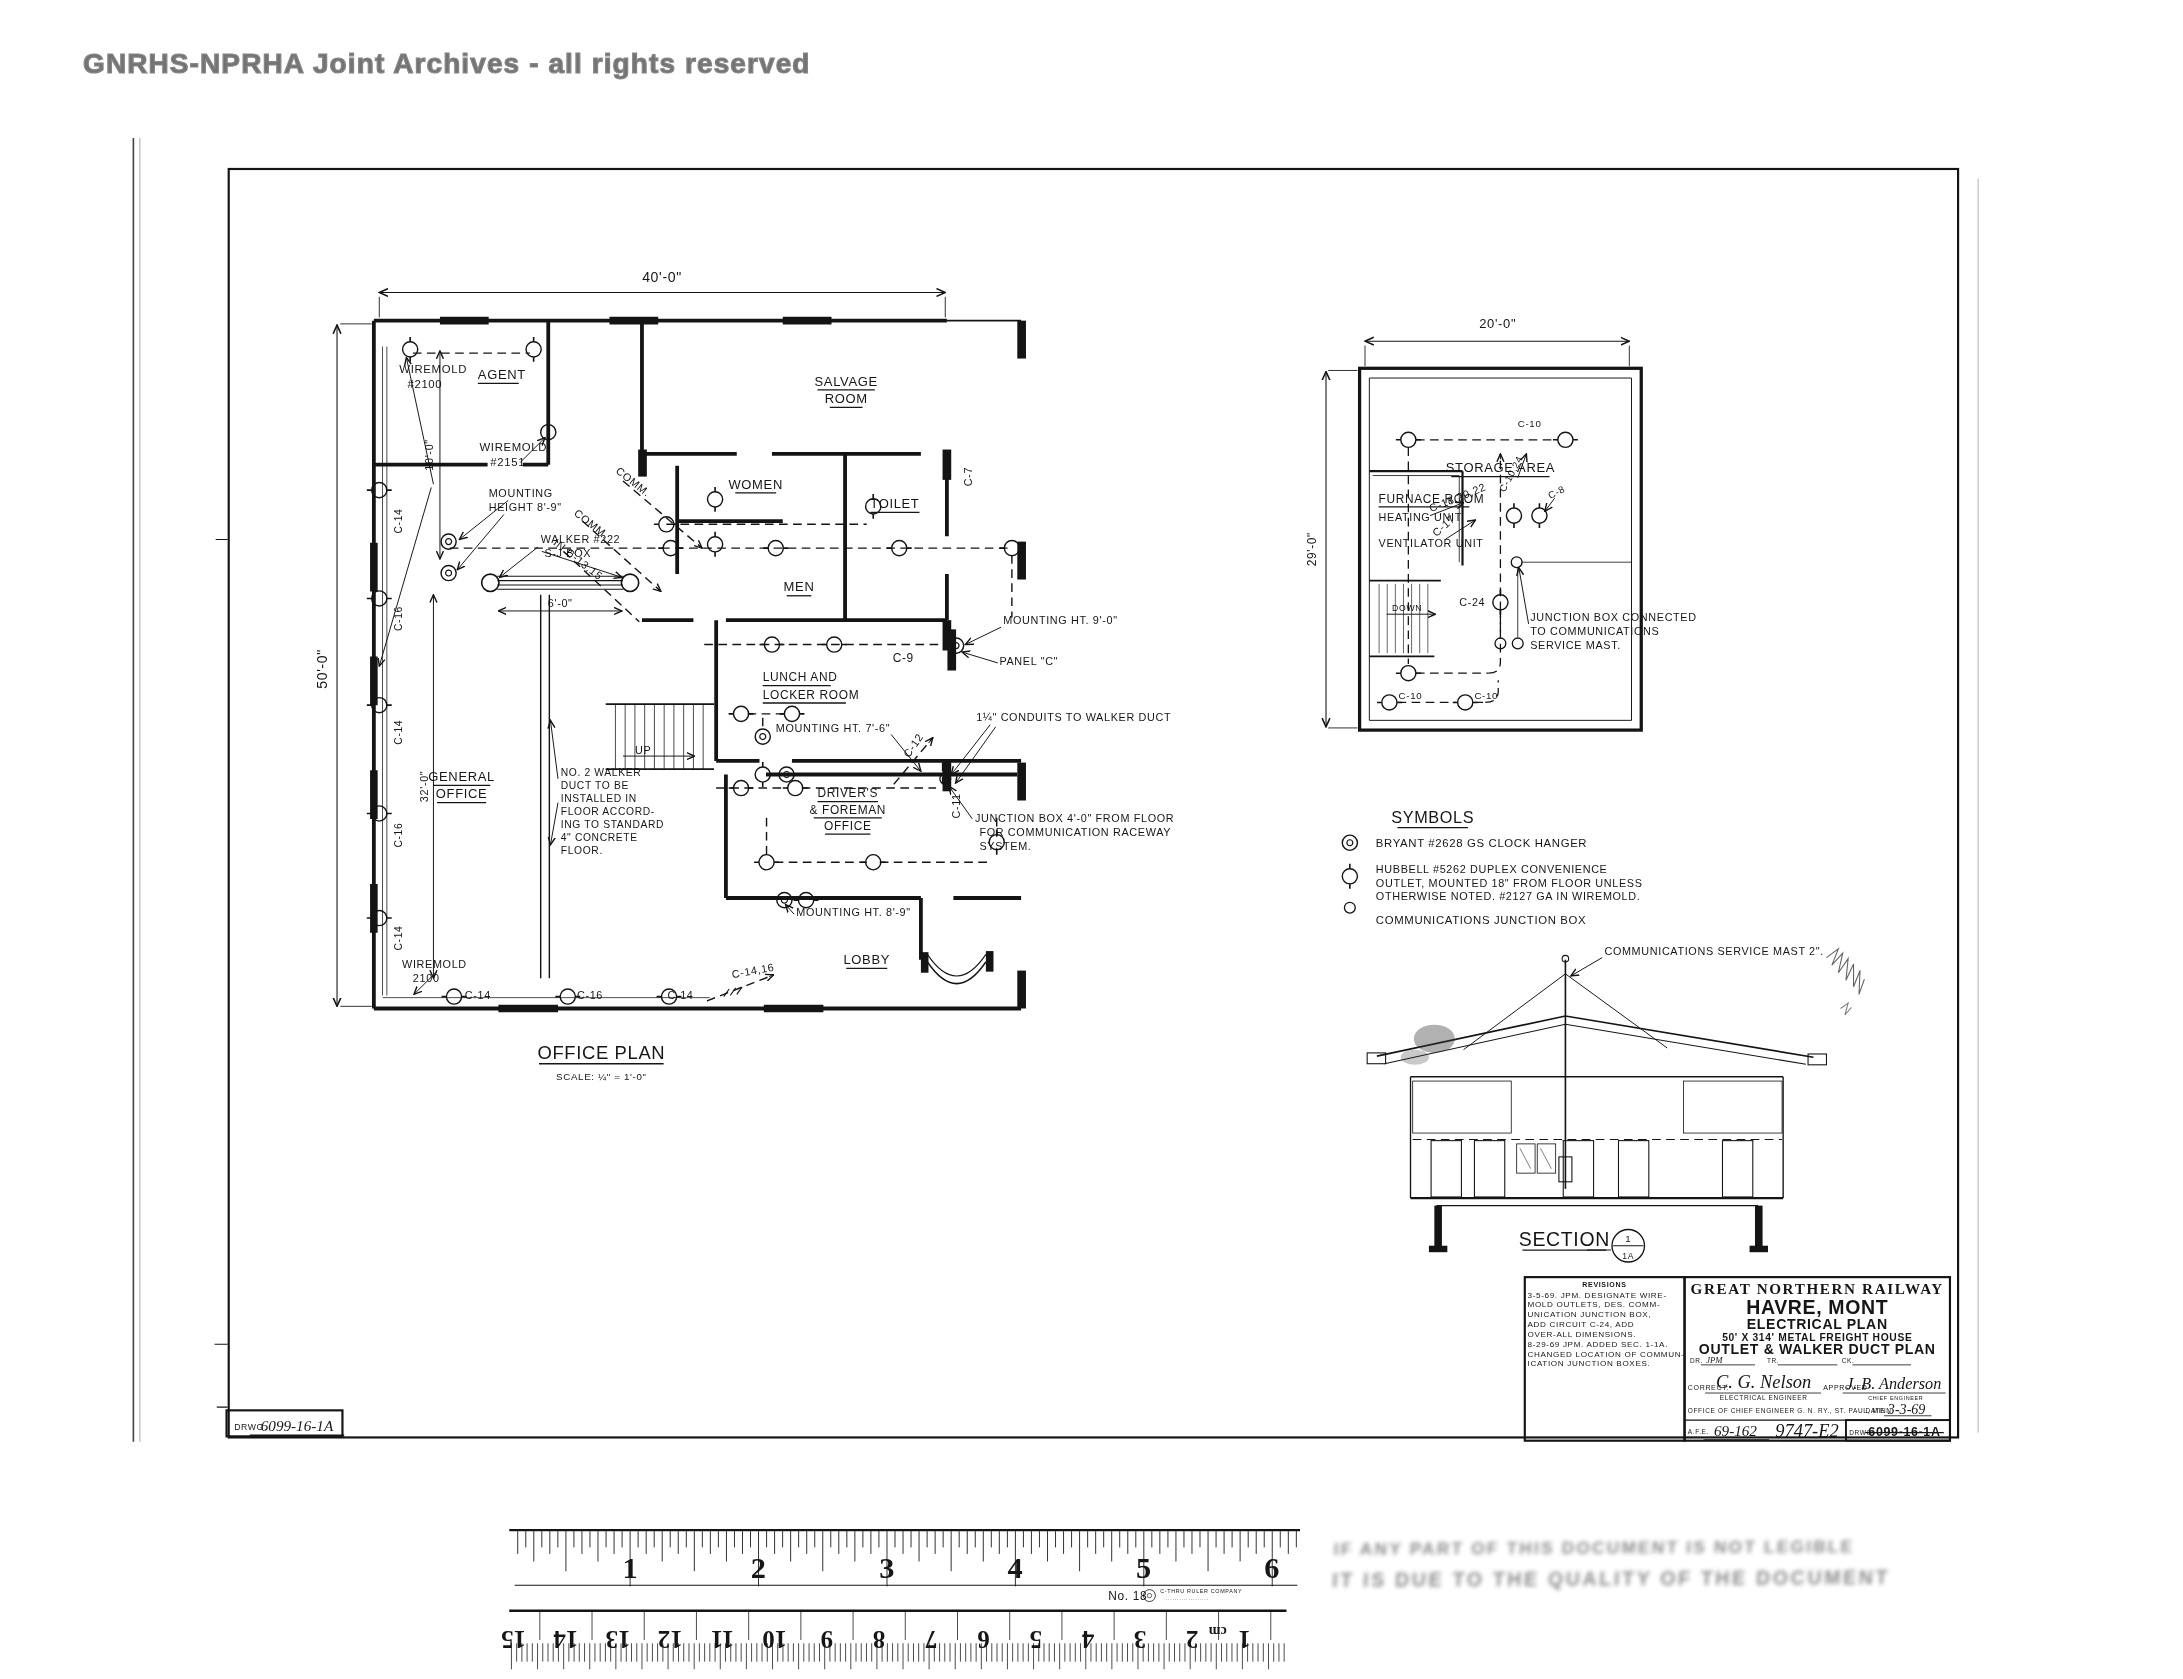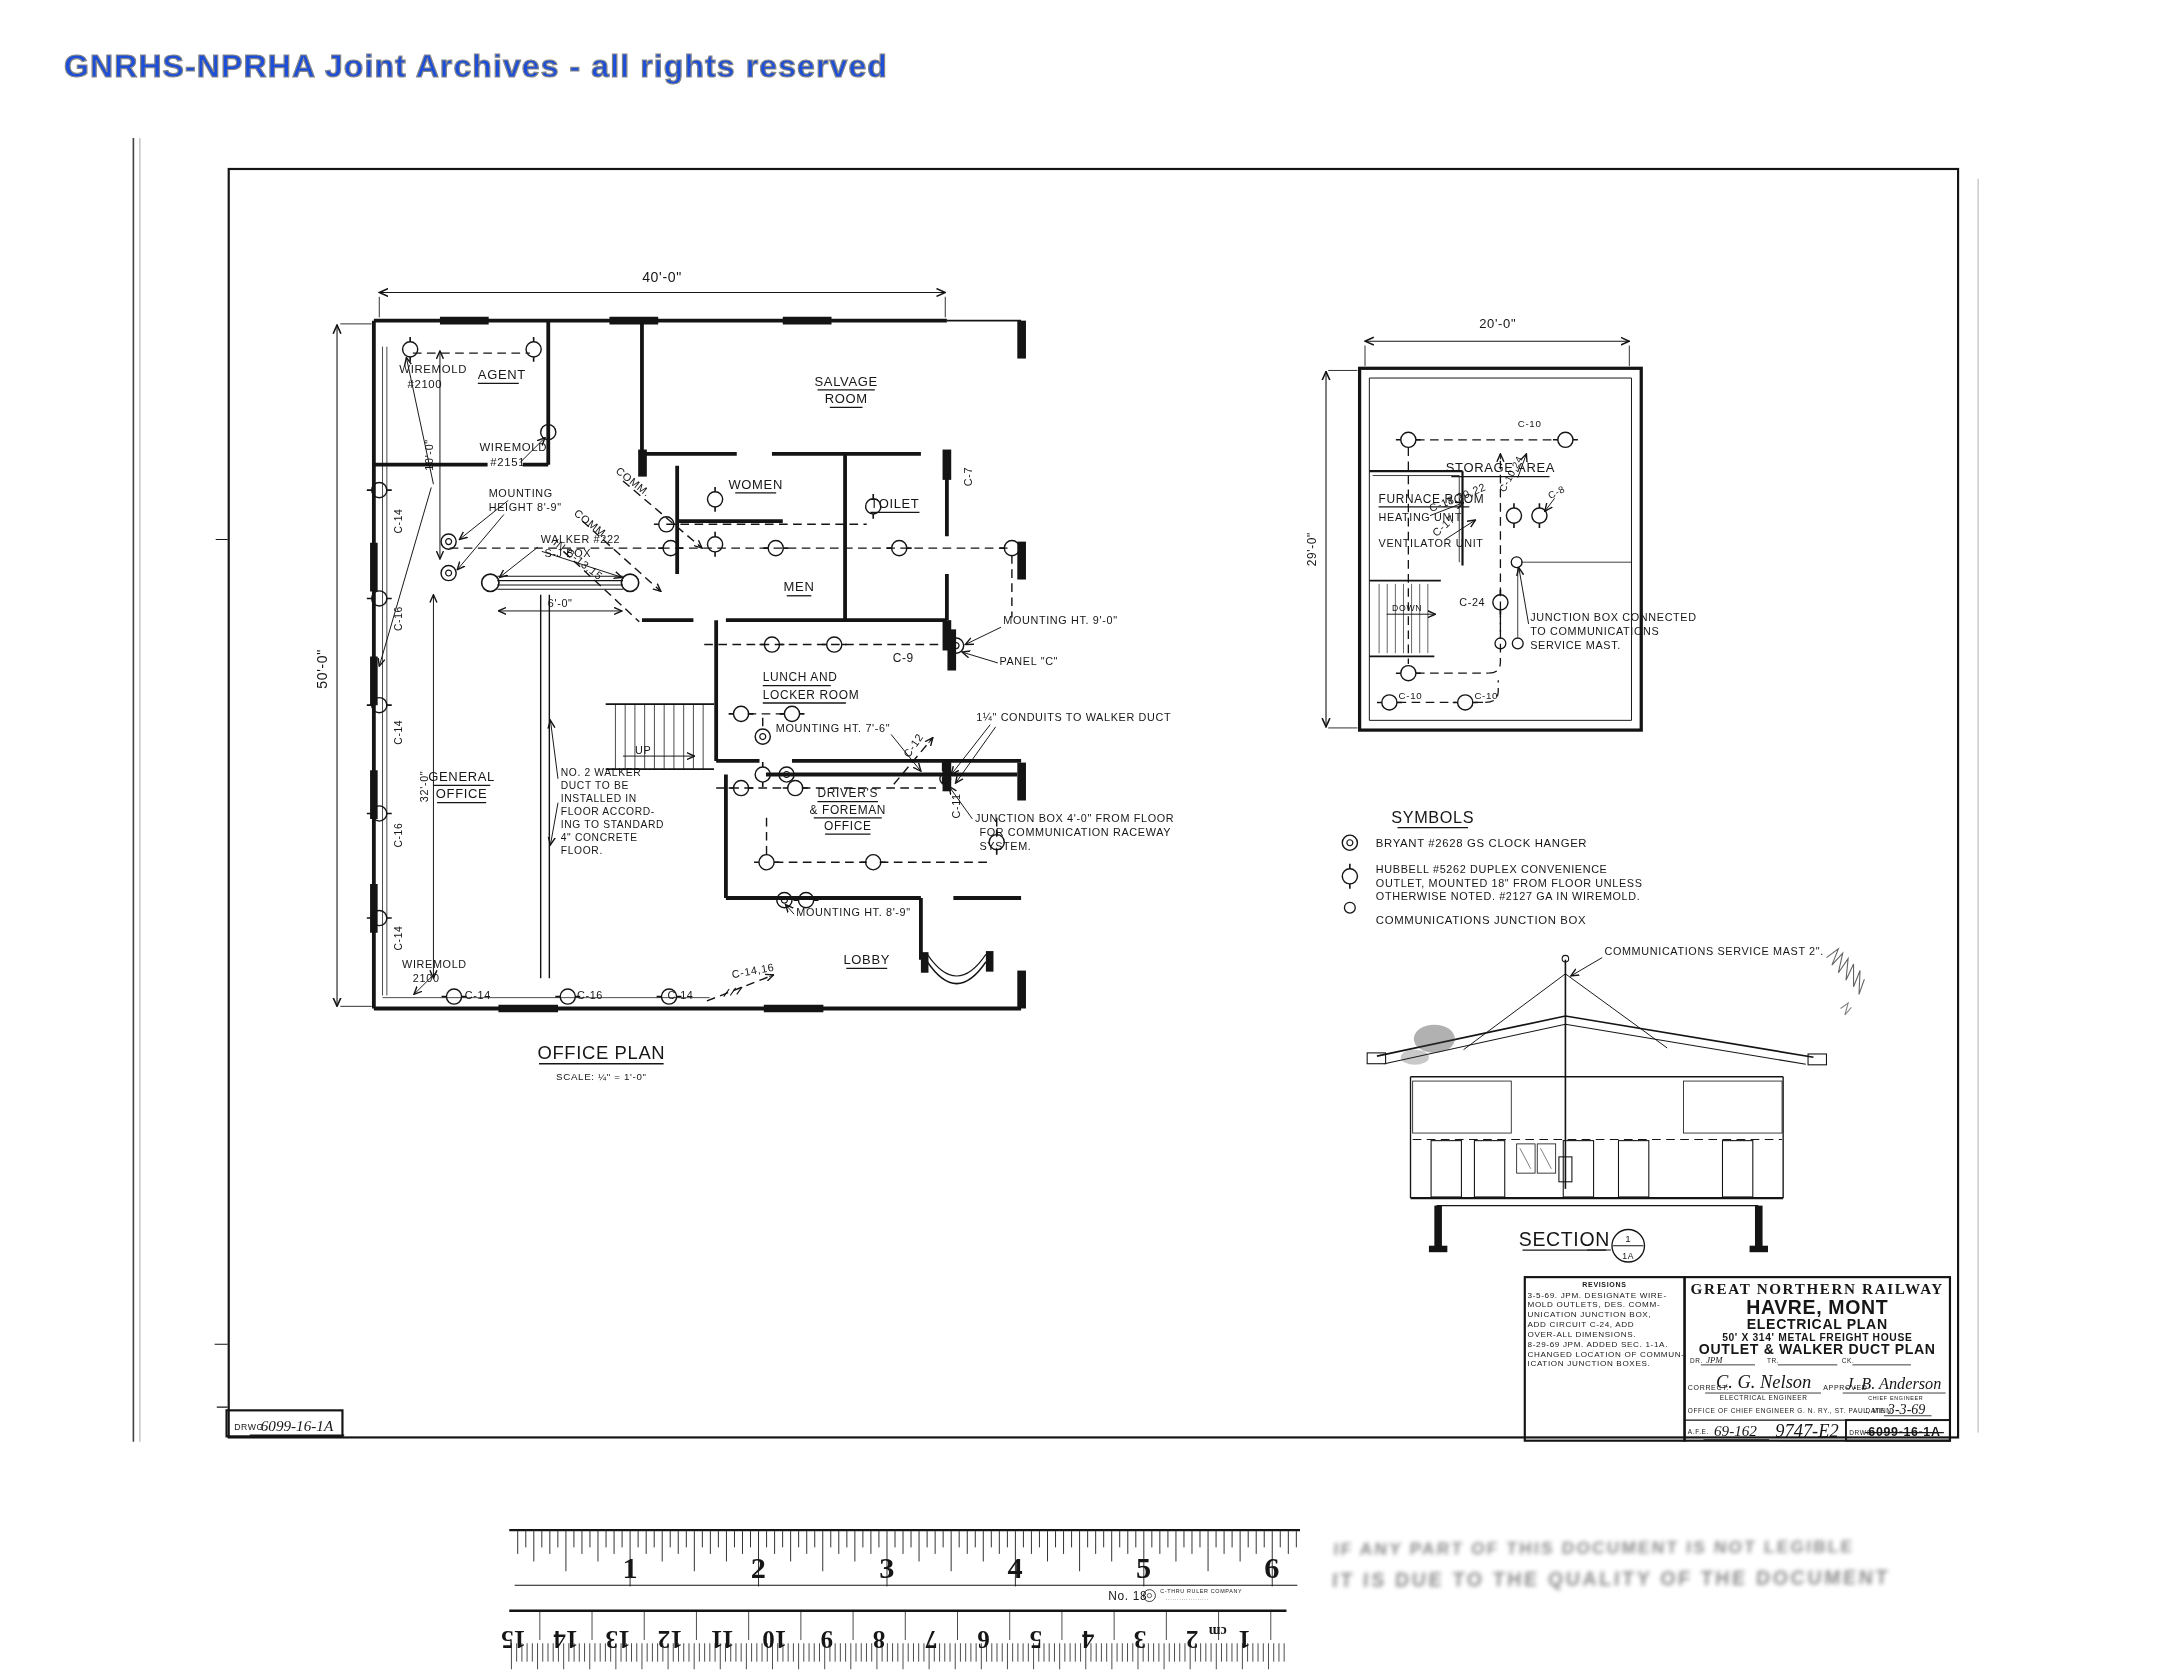--- a/index.html
+++ b/index.html
@@ -1,20 +1,20 @@
 <!DOCTYPE html>
 <html style="font-size:8.7px"><head>
 <meta charset="utf-8">
 <style>
   html,body{margin:0;padding:0;}
   body{width:2183px;height:1679px;background:#ffffff;position:relative;
        font-family:"Liberation Sans",sans-serif;overflow:hidden;}
   .page{position:absolute;inset:0;background:#fff;}
-  .watermark{position:absolute;left:64px;top:48px;font-size:32px;font-weight:bold;
-             letter-spacing:1.1px;color:#1d4ed8;-webkit-text-stroke:1.2px #878787;white-space:nowrap;}
+  .watermark{position:absolute;left:83px;top:48px;font-size:28px;font-weight:bold;
+             letter-spacing:1.1px;color:#737373;-webkit-text-stroke:1.2px #878787;white-space:nowrap;}
   .stamp{position:absolute;left:1333px;top:1537px;width:780px;color:#3d3d3d;font-weight:bold;
          filter:blur(2px);opacity:.6;transform:rotate(-.3deg) skewX(-3deg);}
   .stamp .l1{font-size:17.3px;letter-spacing:2.2px;white-space:nowrap;}
   .stamp .l2{font-size:19.5px;letter-spacing:2.7px;white-space:nowrap;margin-top:8.7px;}
   svg text{fill:#161616;}
   .hand{font-family:"Liberation Sans",sans-serif;letter-spacing:1.2px;}
   .ser{font-family:"Liberation Serif",serif;}
   .scr{font-family:"Liberation Serif",serif;font-style:italic;}
   .ul{stroke:#161616;stroke-width:2.4;}
   .w{stroke:#141414;fill:none;}

